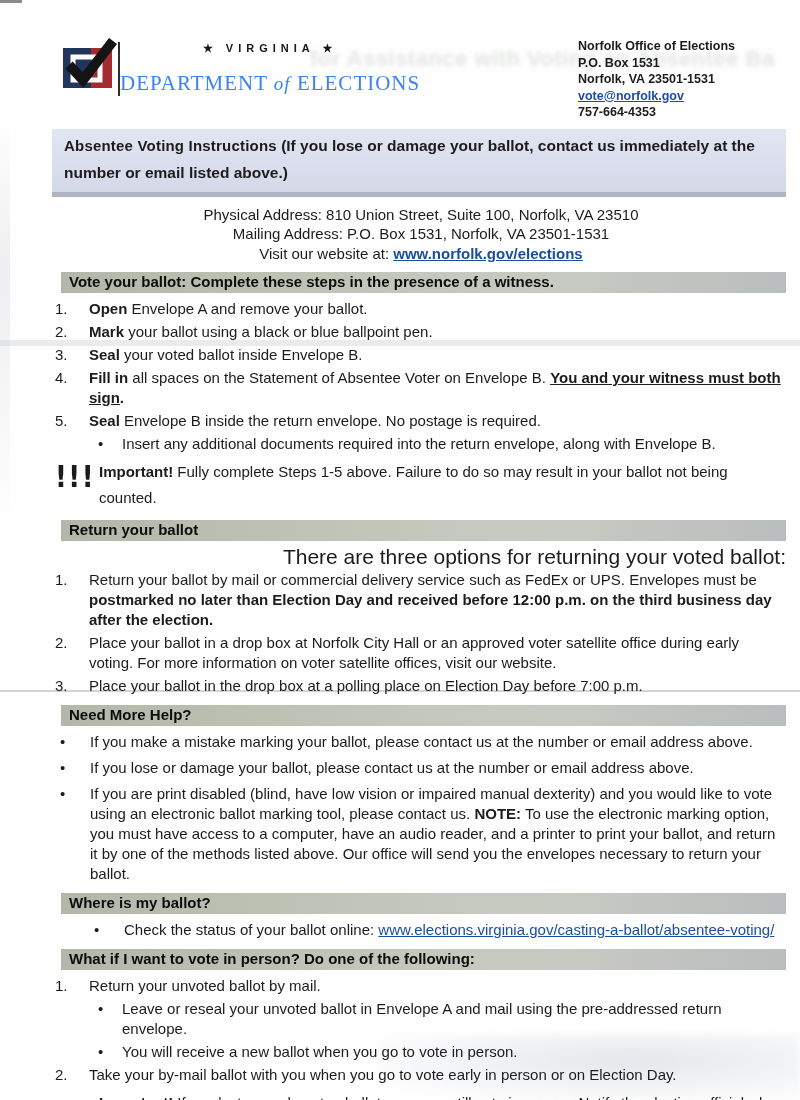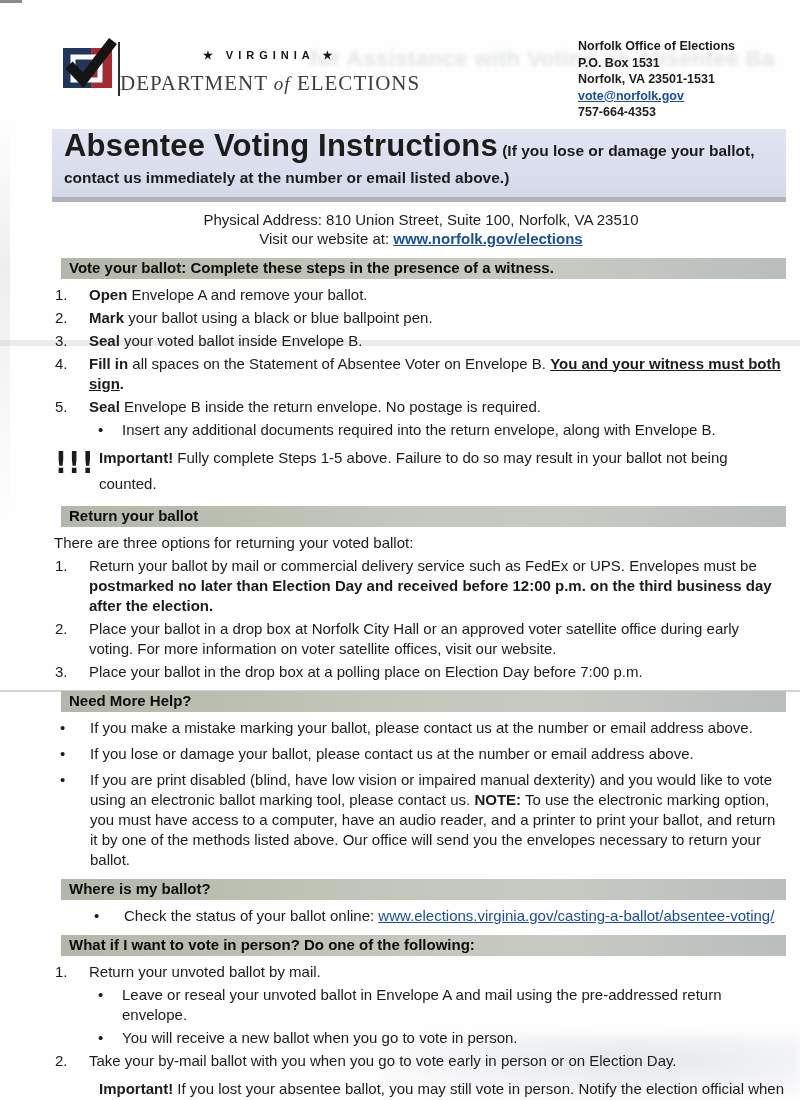--- a/index.html
+++ b/index.html
@@ -7,49 +7,49 @@
         font-family:"Liberation Sans",sans-serif;color:#1c1c1c;overflow:hidden;
         box-shadow:0 0 4px rgba(0,0,0,.3);}
   .content{position:relative;padding:34px 14px 0 52px;}
 
   
   .hdr{display:flex;justify-content:space-between;align-items:flex-start;}
   .logo-wrap{display:flex;align-items:flex-end;margin-left:8px;margin-top:4px;}
   .logo-sep{width:2px;height:54px;background:#2d2d2d;flex:none;}
   .logo-text{text-align:center;padding-top:4px;}
   .logo-stars{font-size:11px;font-weight:bold;letter-spacing:5px;color:#161616;}
-  .logo-dept{font-family:"Liberation Serif",serif;font-size:21px;letter-spacing:1px;margin-top:9px;color:#404040;}
+  .logo-dept{font-family:"Liberation Serif",serif;font-size:21px;letter-spacing:1px;margin-top:16px;color:#3b82f6;}
   .logo-dept .of{font-style:italic;font-size:19px;}
   .contact{width:208px;font-size:12.5px;font-weight:bold;line-height:1.32;margin-top:4px;}
   .lnk{color:#1a4fa0;text-decoration:underline;cursor:pointer;}
 
   
   .title-band{margin-top:8px;background:linear-gradient(180deg,#e2e5f2 0%,#d8dcec 70%,#d3d8e6 100%);
               padding:3px 12px 6px;border-bottom:5px solid rgba(125,130,142,.5);}
-  .title-main{font-size:31px;font-weight:bold;letter-spacing:.2px;}
+  .title-main{font-size:15px;font-weight:bold;letter-spacing:.2px;}
   .title-paren{font-size:15.5px;font-weight:bold;}
   .title-band p{margin:0;line-height:27px;}
 
   
   .addr{margin-top:8px;font-size:15px;line-height:19.5px;padding-left:4px;text-align:center;}
   .addr .b-lnk{font-weight:bold;}
 
   
   .band{margin-top:9px;margin-bottom:6px;font-size:15px;font-weight:bold;color:#0c0c0c;
         padding:1px 8px 3px;background:linear-gradient(90deg,#b2b7a9 0%,#c3c7bb 45%,#c7cac2 70%,#b9bdbd 100%);margin-left:9px;}
 
   
   .row{display:flex;margin-bottom:3px;line-height:20px;font-size:15px;}
   .num{width:22px;flex:none;padding-left:3px;}
   .itxt{flex:1;padding-left:12px;}
   .sub{padding-left:44px;}
   .sub .dot{width:22px;flex:none;text-align:left;padding-left:2px;}
   .mainb{padding-left:6px;margin-bottom:6px;}
   .mainb .dot{width:30px;flex:none;padding-left:2px;}
-  .intro{margin:2px 0 3px;font-size:15px;line-height:20px;padding-left:2px;}
+  .intro{margin:2px 0 3px;font-size:21px;line-height:20px;padding-left:2px;text-align:right;}
   .bu{font-weight:bold;text-decoration:underline;}
   b{font-weight:bold;}
 
   
   .imp{display:flex;margin-top:5px;margin-bottom:2px;}
   .imp-icon{width:34px;flex:none;font-weight:800;font-size:26px;letter-spacing:1.5px;
             line-height:24px;transform:scaleY(1.18);transform-origin:top left;
             color:#1b1b1b;padding-left:3px;margin-top:3px;font-family:"DejaVu Sans",sans-serif;}
   .imp-txt{padding-left:10px;line-height:26px;font-size:15px;flex:1;}
 
@@ -104,20 +104,21 @@
         <div>757-664-4353</div>
       </div>
     </div>
 
     <div class="title-band">
       <p><span class="title-main">Absentee Voting Instructions</span><span class="title-paren"> (If you lose or damage your ballot, contact us immediately at the number or email listed above.)</span></p>
     </div>
 
     <div class="addr">
       <div>Physical Address: 810 Union Street, Suite 100, Norfolk, VA 23510</div>
+      <div>Mailing Address: P.O. Box 1531, Norfolk, VA 23501-1531</div>
       <div><span>Visit our website at: </span><a class="lnk b-lnk">www.norfolk.gov/elections</a></div>
     </div>
 
     <div class="band">Vote your ballot: Complete these steps in the presence of a witness.</div>
 
     <div class="row">
         <span class="num">1.</span>
         <span class="itxt"><b>Open</b><span> Envelope A and remove your ballot.</span></span>
       </div>
     <div class="row">

